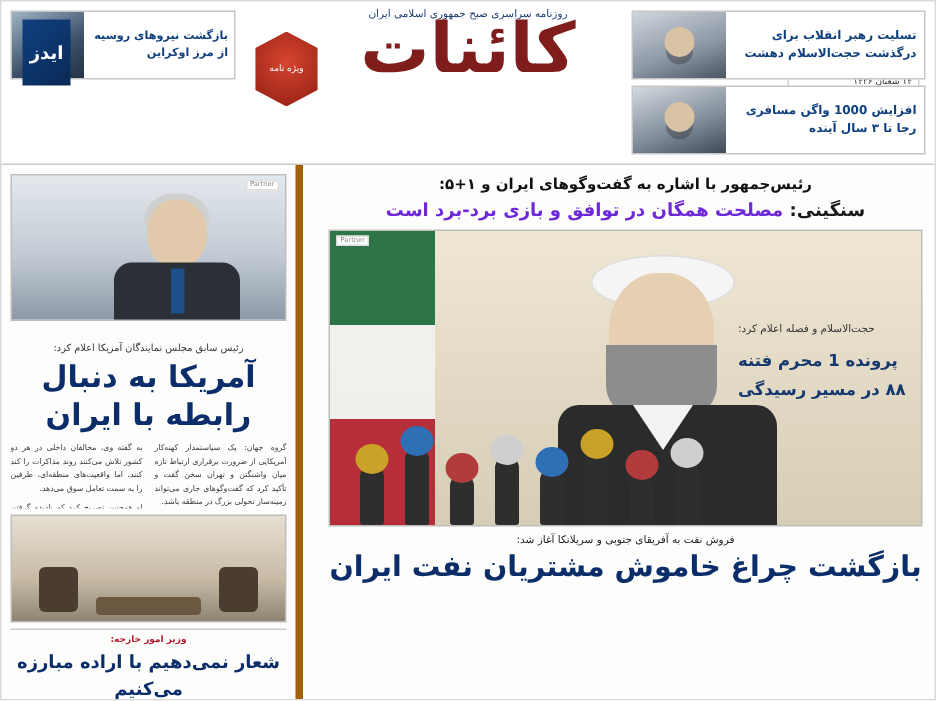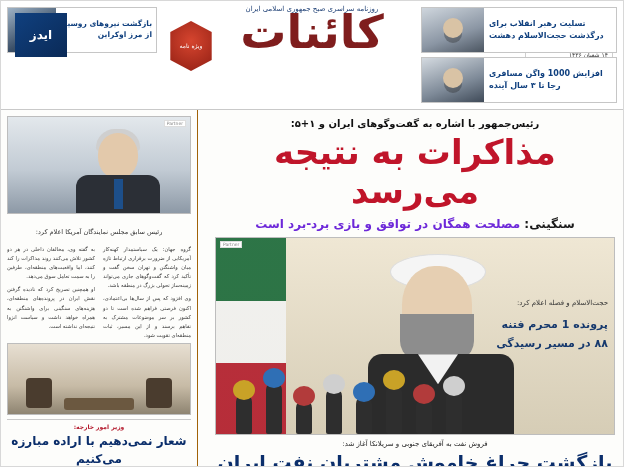--- a/index.html
+++ b/index.html
@@ -61,21 +61,21 @@
   }
   .promo.p1 .ptxt{color:#10407f;}
   .promo.p2 .ptxt{color:#10407f;}
   .thumb-face{
     position:absolute;width:20px;height:20px;border-radius:50%;
     background:#d9c3a5;left:50%;top:46%;transform:translate(-50%,-50%);
     box-shadow:0 6px 0 -1px rgba(40,40,40,.35);
   }
   .promo.p1 .thumb-face{background:#f2e2c4;}
   .logo-box{
-    position:absolute;top:6px;left:8px;width:52px;height:44px;
+    position:absolute;top:6px;left:8px;width:32px;height:44px;
     background:linear-gradient(140deg,#10407f,#0a2a57);
     color:#fff;display:flex;align-items:center;justify-content:center;
     font-size:12px;font-weight:bold;letter-spacing:1px;
     border:1px solid #072murky;
   }
   .logo-box span{transform:rotate(0deg);}
 
   
   .mast-center{
     position:absolute;top:8px;left:50%;transform:translateX(-50%);
@@ -105,32 +105,32 @@
   }
   .promo-r{
     display:flex;flex-direction:row-reverse;
     border:1px solid #c6c6c6;background:#fff;margin-bottom:4px;height:44px;overflow:hidden;
   }
   .promo-r .thumb{width:62px;flex:none;position:relative;}
   .promo-r.r1 .thumb{background:linear-gradient(160deg,#cfd6dd,#8b96a4 60%,#4b5561);}
   .promo-r.r2 .thumb{background:linear-gradient(160deg,#d4dae0,#7e8a98 60%,#3f4a58);}
   .promo-r .ptxt{
     flex:1;padding:4px 5px;font-size:8px;line-height:1.5;color:#10407f;
-    font-weight:bold;text-align:left;display:flex;align-items:center;
+    font-weight:bold;text-align:right;display:flex;align-items:center;
   }
 
   
   .main{
     position:relative;height:358px;display:flex;flex-direction:row;
   }
 
   
   .lead{
     flex:1;position:relative;padding:6px 8px 0 17px;box-sizing:border-box;
-    border-left:1px solid #a16207;
+    border-left:5px solid #a16207;
   }
   .kicker{
     font-size:10px;color:#111;text-align:center;margin:2px 0 4px;font-weight:bold;
   }
   .headline{
     font-size:34px;font-weight:bold;color:#c0152a;text-align:center;
     line-height:1.15;margin:2px 0 6px;letter-spacing:-.5px;
   }
   .subhead{
     font-size:12px;font-weight:bold;color:#1a1a1a;text-align:center;
@@ -182,21 +182,21 @@
   .mic i{
     position:absolute;top:-14px;left:-3px;width:22px;height:20px;border-radius:50%;
     background:#4a4a4a;display:block;
   }
   .mic.c1 i{background:#c9a227;}
   .mic.c2 i{background:#2f6fb5;}
   .mic.c3 i{background:#b23b3b;}
   .mic.c4 i{background:#cfcfcf;}
   .lp-caption{
     position:absolute;right:6px;top:60px;width:116px;
-    font-size:11px;font-weight:bold;color:#16396d;line-height:1.7;text-align:right;
+    font-size:11px;font-weight:bold;color:#16396d;line-height:1.7;text-align:left;
   }
   .lp-caption .small{font-size:7px;color:#333;font-weight:normal;display:block;margin-bottom:6px;}
   .lead-bottom{
     margin-top:5px;text-align:center;
   }
   .lead-bottom .sub{font-size:7px;color:#222;margin-bottom:3px;}
   .lead-bottom .big{font-size:19px;font-weight:bold;color:#0b2e6b;}
 
   
   .side{
@@ -290,21 +290,20 @@
           </div>
         <div class="ptxt">افزایش 1000 واگن مسافری رجا تا ۳ سال آینده</div>
       </div>
     </div>
   </div>
 
   <div class="main">
 
     <div class="lead">
       <div class="kicker">رئیس‌جمهور با اشاره به گفت‌وگوهای ایران و ۱+۵:</div>
-      <div class="headline">مذاکرات به نتیجه می‌رسد</div>
       <div class="subhead">
         <span>سنگینی:</span><b> مصلحت همگان در توافق و بازی برد-برد است</b>
       </div>
 
       <div class="lead-photo">
         <div class="lp-flag"></div>
         <div class="lp-backdrop"></div>
         <div class="lp-person">
           <div class="lp-turban"></div>
           <div class="lp-head"></div>
@@ -358,20 +357,21 @@
           <div class="sp-hair"></div>
           <div class="sp-head"></div>
           <div class="sp-body"></div>
           <div class="sp-tie"></div>
         </div>
         <span class="tag" style="right:4px;top:3px;">Partner</span>
       </div>
 
       <div class="side-head">
         <div class="kick">رئیس سابق مجلس نمایندگان آمریکا اعلام کرد:</div>
+        <div class="title">آمریکا به دنبال رابطه با ایران</div>
       </div>
 
       <div class="side-body">
         <p>گروه جهان: یک سیاستمدار کهنه‌کار آمریکایی از ضرورت برقراری ارتباط تازه میان واشنگتن و تهران سخن گفت و تأکید کرد که گفت‌وگوهای جاری می‌تواند زمینه‌ساز تحولی بزرگ در منطقه باشد.</p>
         <p>وی افزود که پس از سال‌ها بی‌اعتمادی، اکنون فرصتی فراهم شده است تا دو کشور بر سر موضوعات مشترک به تفاهم برسند و از این مسیر، ثبات منطقه‌ای تقویت شود.</p>
 
         <p>به گفته وی، مخالفان داخلی در هر دو کشور تلاش می‌کنند روند مذاکرات را کند کنند، اما واقعیت‌های منطقه‌ای، طرفین را به سمت تعامل سوق می‌دهد.</p>
         <p>او همچنین تصریح کرد که نادیده گرفتن نقش ایران در پرونده‌های منطقه‌ای، هزینه‌های سنگینی برای واشنگتن به همراه خواهد داشت و سیاست انزوا نتیجه‌ای نداشته است.</p>
 
       </div>

